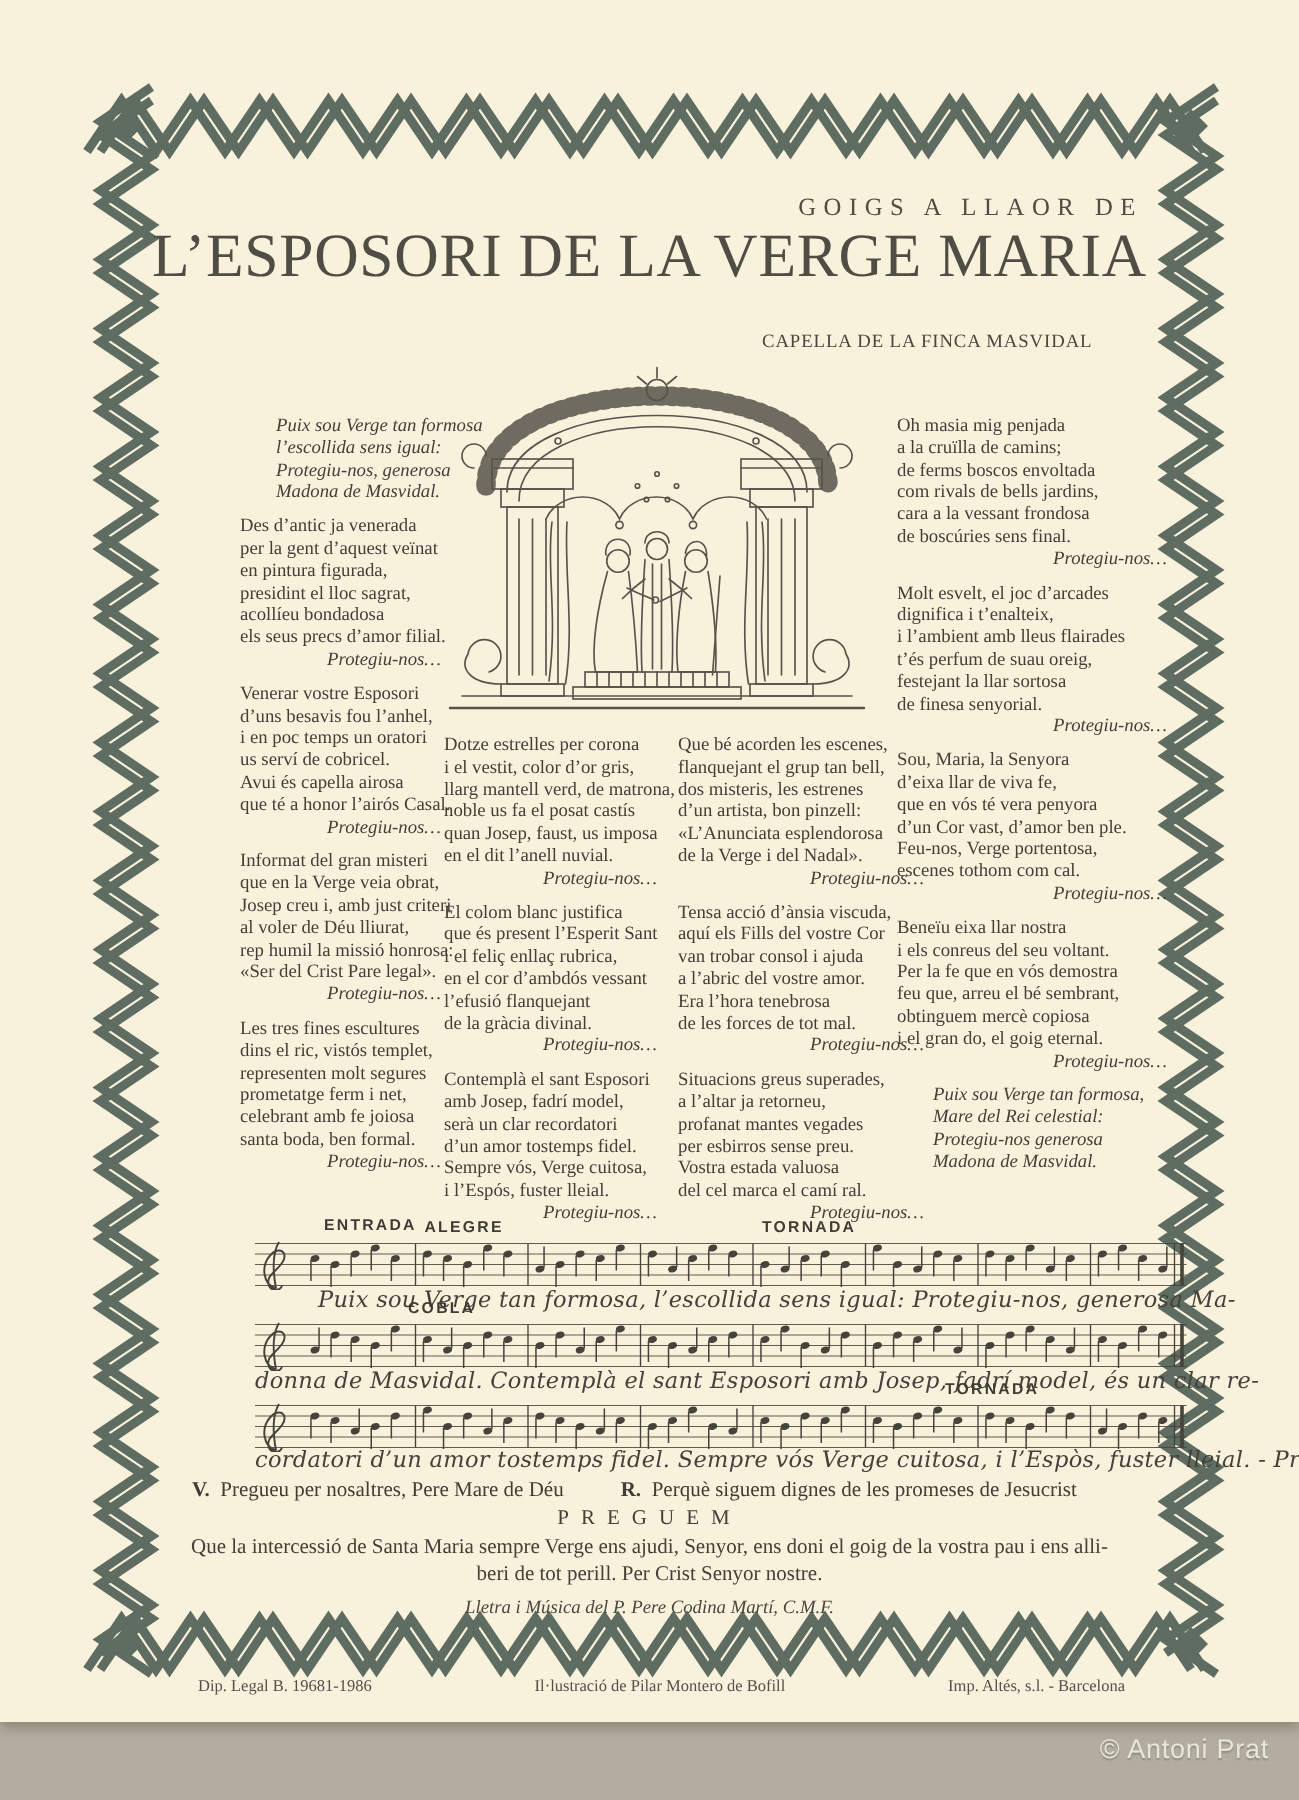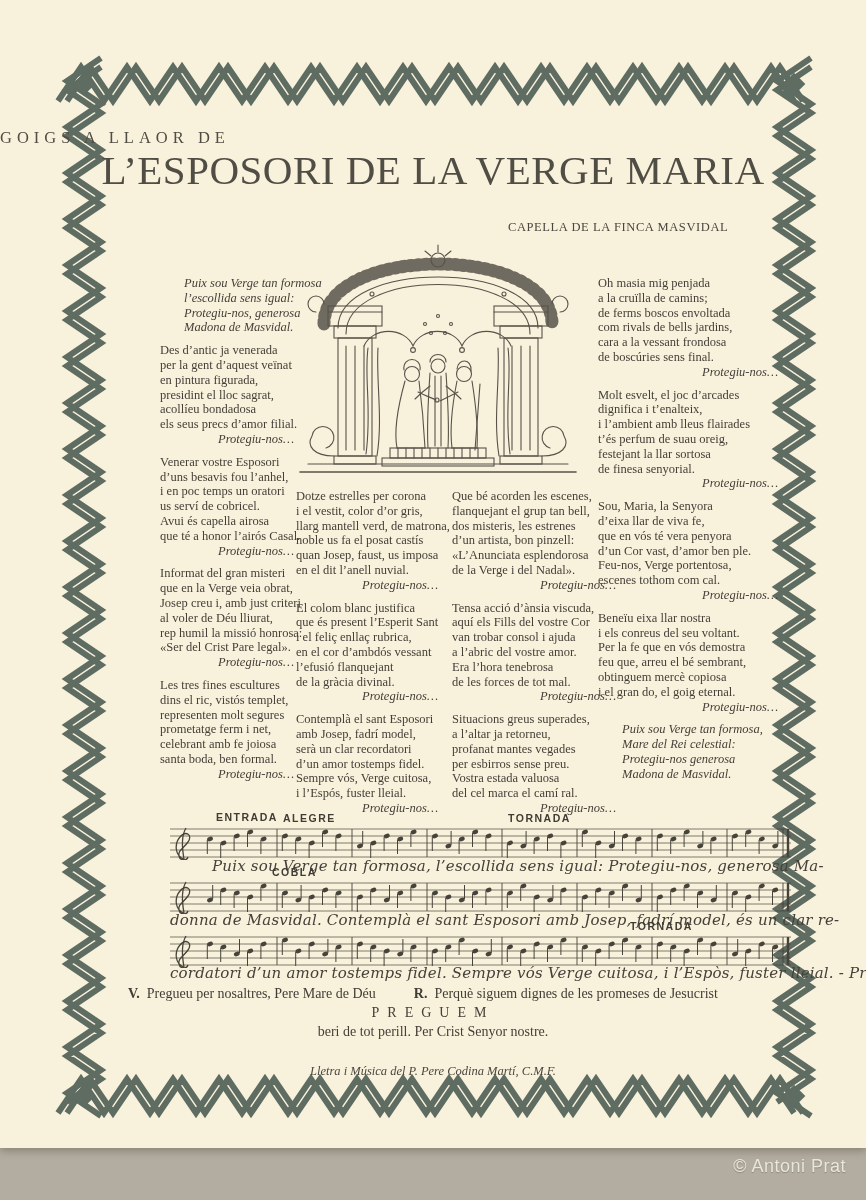--- a/index.html
+++ b/index.html
@@ -2,21 +2,21 @@
 <html><head>
 <meta charset="utf-8">
 <style>
   html,body{margin:0;padding:0;}
   body{width:866px;height:1200px;position:relative;overflow:hidden;
        background:#b3aca0;font-family:"Liberation Serif",serif;color:#46433b;}
   .sheet{position:absolute;left:0;top:0;width:866px;height:1148px;background:#f8f1dc;
          box-shadow:0 3px 8px rgba(60,55,40,.35);}
   #border-svg{position:absolute;left:0;top:0;}
   .abs{position:absolute;}
-  .kicker{top:128px;left:0;width:762px;text-align:left;font-size:16.5px;letter-spacing:5px;color:#504d44;}
+  .kicker{top:128px;left:0;width:762px;text-align:right;font-size:16.5px;letter-spacing:5px;color:#504d44;}
   .title{top:146px;left:0;width:866px;text-align:center;font-size:41px;letter-spacing:.5px;color:#504d44;white-space:nowrap;}
   .subL{top:218px;left:186px;font-size:12.5px;letter-spacing:.6px;line-height:19px;color:#4a473e;}
   .subR{top:218px;left:508px;font-size:12.5px;letter-spacing:.6px;line-height:19px;color:#4a473e;}
   .col{line-height:14.8px;font-size:12.5px;color:#433f37;}
   .col .vline{white-space:nowrap;}
   .stanza{margin-bottom:8px;}
   .stanza.it{font-style:italic;margin-left:24px;}
   .refrain{font-style:italic;text-align:right;padding-right:16px;}
   #col-left{top:276px;left:160px;width:150px;}
   #col-mid1{top:489px;left:296px;width:158px;}
@@ -572,20 +572,26 @@
     </svg>
   <div class="abs hand" style="top:964px;left:170px;">cordatori d’un amor tostemps fidel. Sempre vós Verge cuitosa, i l’Espòs, fuster lleial. - Protegiu</div>
 
   <div class="abs versicle">
     <span><b>V.</b><span>Pregueu per nosaltres, Pere Mare de Déu</span></span>
     <span><b>R.</b><span>Perquè siguem dignes de les promeses de Jesucrist</span></span>
   </div>
 
   <div class="abs preguem-h">PREGUEM</div>
   <div class="abs prayer">
+    <div>Que la intercessió de Santa Maria sempre Verge ens ajudi, Senyor, ens doni el goig de la vostra pau i ens alli-</div>
     <div>beri de tot perill. Per Crist Senyor nostre.</div>
   </div>
 
   <div class="abs credit">Lletra i Música del P. Pere Codina Martí, C.M.F.</div>
 
+  <div class="abs footer">
+    <span>Dip. Legal B. 19681-1986</span>
+    <span>Il·lustració de Pilar Montero de Bofill</span>
+    <span>Imp. Altés, s.l. - Barcelona</span>
+  </div>
 </div>
 
 <div class="abs copyright">© Antoni Prat</div>
 
 </body></html>

